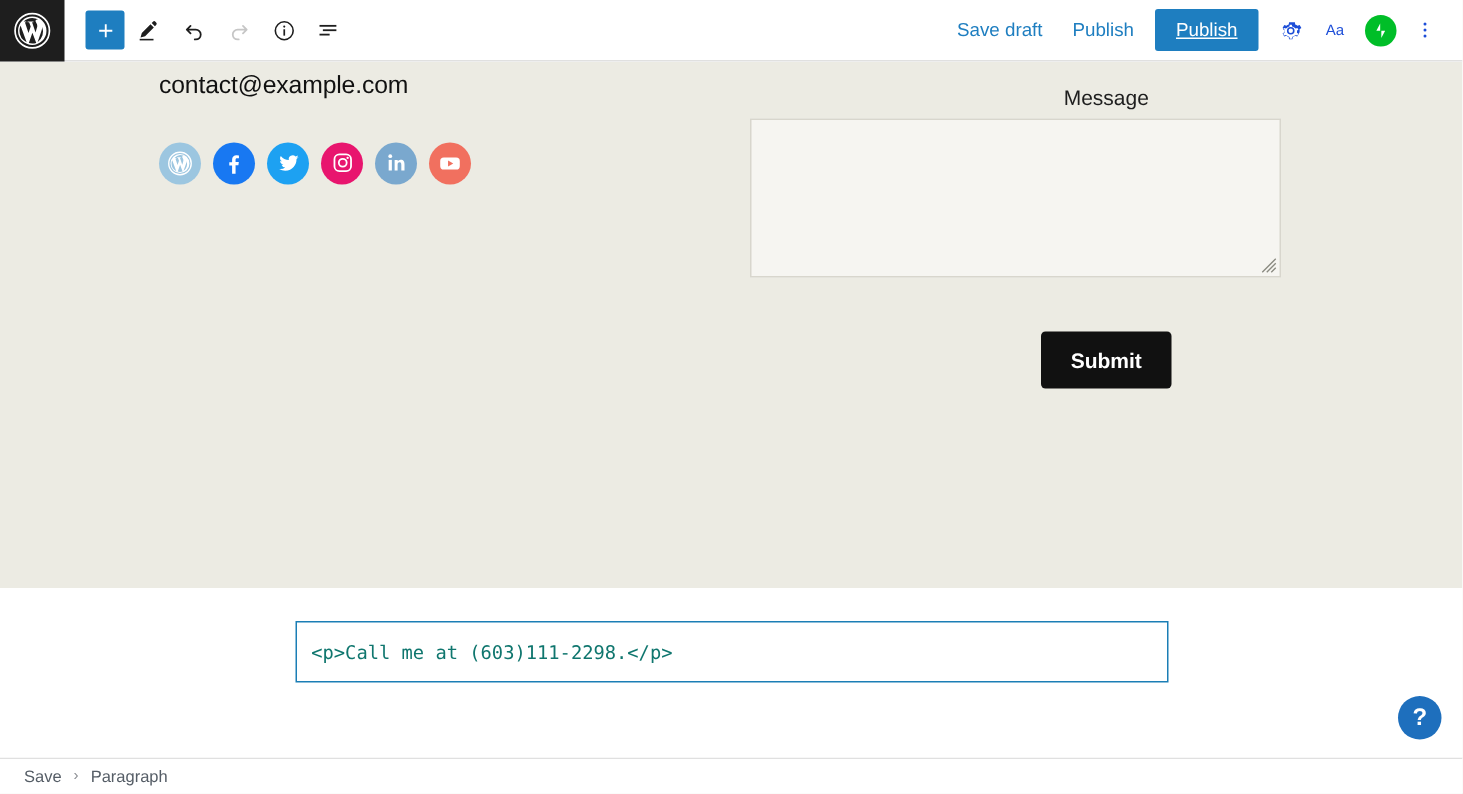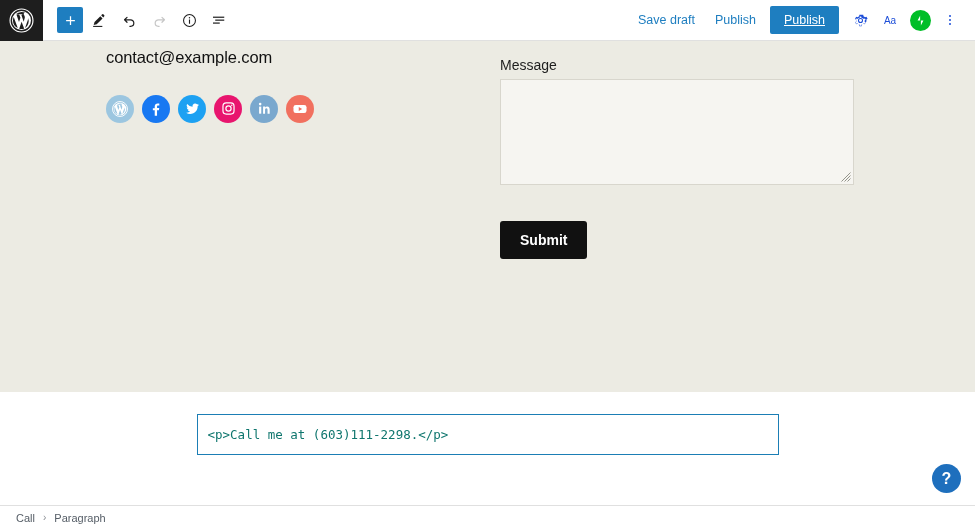--- a/index.html
+++ b/index.html
@@ -59,21 +59,21 @@
     height: 351px;
     position: relative;
     padding: 0;
   }
 
   .content-grid {
     display: flex;
     padding: 0px 0 0 0;
   }
   .col-left { width: 500px; padding-left: 106px; padding-top: 4px; }
-  .col-right { flex: 1; padding-top: 16px; }
+  .col-right { flex: 1; padding-top: 16px; text-align: center; }
 
   .contact-link {
     display: block;
     font-size: 16.5px; color: #111111;
     line-height: 1.55;
     letter-spacing: -0.1px;
     margin-bottom: 1px;
   }
 
   .social-row { display: flex; gap: 8px; margin-top: 24px; }
@@ -281,18 +281,18 @@
     </div>
 
     <div class="below-area">
       <div class="html-block">&lt;p&gt;Call me at (603)111-2298.&lt;/p&gt;</div>
     </div>
 
     <div class="help-btn">?</div>
   </div>
 
   <div class="statusbar">
-    <span class="crumb">Call</span>
+    <span class="crumb">Save</span>
     <span class="crumb-sep">›</span>
     <span class="crumb">Paragraph</span>
   </div>
 
 </div>
 
 </body></html>

